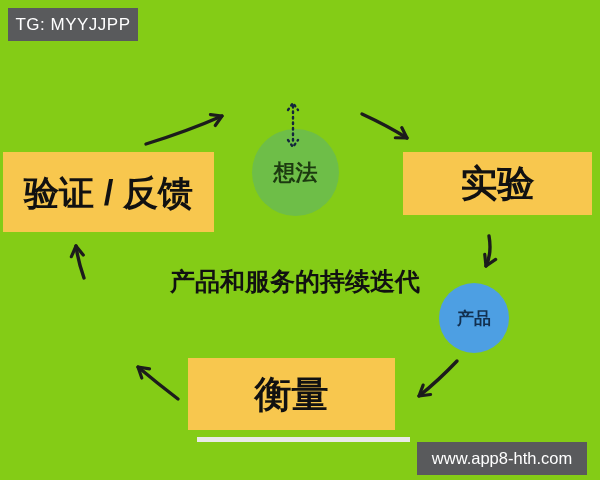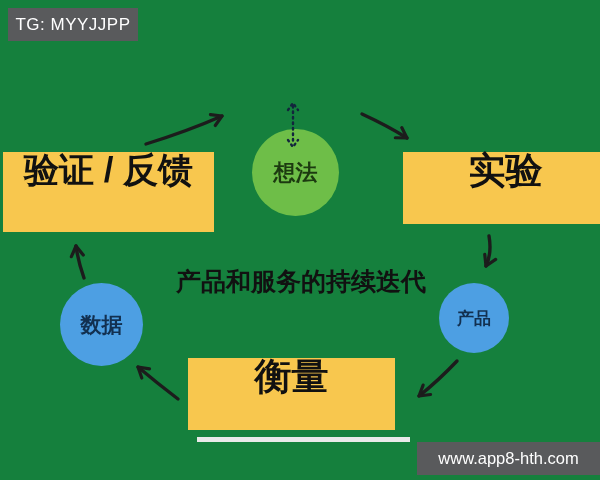--- a/index.html
+++ b/index.html
@@ -7,50 +7,50 @@
     --circle-blue:#4D9FE3;
     --circle-green:#6EBE48;
     --watermark-gray:#595A5C;
     --arrow-black:#1C1C1C;
     --node-text-blue:#123050;
     --node-text-green:#1C3A10;
     --box-text:#111111;
   }
   html,body{margin:0;padding:0;background:#ffffff;}
   .canvas{
-    position:relative;width:600px;height:480px;background:#15803d;overflow:hidden;
+    position:relative;width:600px;height:480px;background:#84cc16;overflow:hidden;
     font-family:"Liberation Sans","DejaVu Sans",sans-serif;
   }
   .badge{
     position:absolute;background:var(--watermark-gray);color:#ffffff;
     display:flex;align-items:center;justify-content:center;white-space:nowrap;
   }
   .badge-tg{left:8px;top:8px;width:130px;height:33px;font-size:17px;letter-spacing:.5px;}
-  .badge-site{left:417px;top:442px;width:183px;height:33px;font-size:16.5px;}
+  .badge-site{left:417px;top:442px;width:170px;height:33px;font-size:16.5px;}
   .circle{
     position:absolute;border-radius:50%;display:flex;align-items:center;justify-content:center;
     font-weight:bold;line-height:1;
   }
   .circle.blue{background:var(--circle-blue);color:var(--node-text-blue);}
   .circle.green{background:var(--circle-green);color:var(--node-text-green);}
   .c-problem{left:256px;top:41px;width:90px;height:89px;font-size:22px;}
   .c-idea{left:252px;top:129px;width:87px;height:87px;font-size:22px;text-align:center;}
   .c-data{left:60px;top:283px;width:83px;height:83px;font-size:21px;}
   .c-product{left:439px;top:283px;width:70px;height:70px;font-size:17px;}
   .box{
     position:absolute;background:var(--box-yellow);color:var(--box-text);
-    display:flex;align-items:flex-start;justify-content:center;font-weight:bold;
+    display:flex;align-items:center;justify-content:center;font-weight:bold;
     white-space:nowrap;line-height:1;
   }
   .b-verify{left:3px;top:152px;width:211px;height:80px;font-size:35px;}
-  .b-experiment{left:403px;top:152px;width:189px;height:72px;font-size:37px;padding-left:8px;}
+  .b-experiment{left:403px;top:152px;width:189px;height:63px;font-size:37px;}
   .b-measure{left:188px;top:358px;width:207px;height:72px;font-size:37px;}
   .measure-shadow{position:absolute;left:197px;top:437px;width:213px;height:5px;background:#E9E9E9;}
   .title{
-    position:absolute;left:170px;top:265px;width:262px;text-align:center;
+    position:absolute;left:170px;top:265px;width:262px;
     font-weight:bold;font-size:25px;color:var(--box-text);white-space:nowrap;
   }
   .arrows{position:absolute;left:0;top:0;z-index:5;pointer-events:none;}
 </style>
 </head>
 <body>
 
 <div class="canvas">
 
   <div class="badge badge-tg">TG: MYYJJPP</div>
@@ -63,23 +63,20 @@
   <div class="box b-verify">
     <span>验证 / 反馈</span>
   </div>
 
   <div class="box b-experiment">
     <span>实验</span>
   </div>
 
   <div class="title">产品和服务的持续迭代</div>
 
-  <div class="circle blue c-data">
-    <span>数据</span>
-  </div>
 
   <div class="circle blue c-product">
     <span>产品</span>
   </div>
 
   <div class="box b-measure">
     <span>衡量</span>
   </div>
 
   <div class="measure-shadow"></div>

